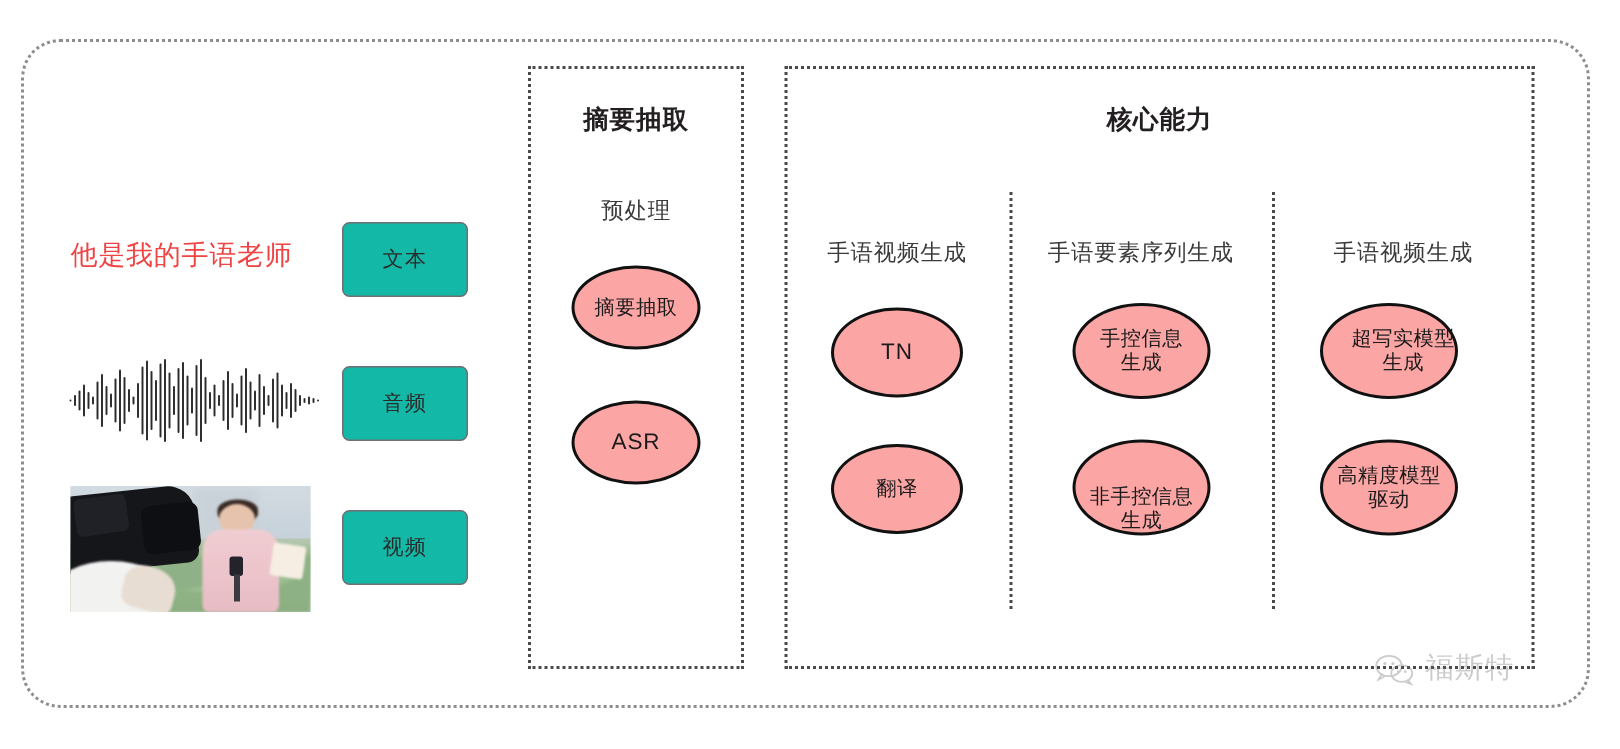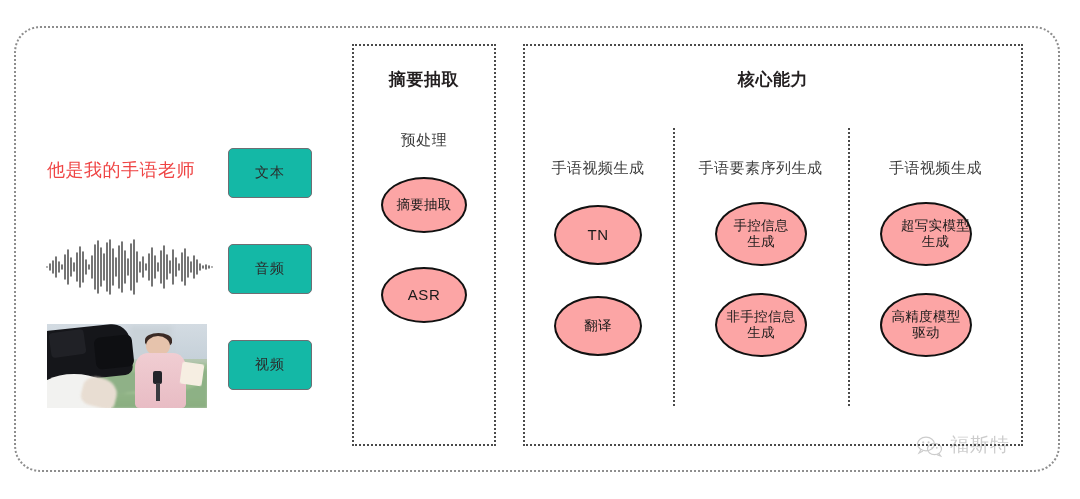--- a/index.html
+++ b/index.html
@@ -154,21 +154,21 @@
   
   .e-zhaiyao{left:381px;top:177px;width:86px;height:56px;}
   .e-asr{left:381px;top:267px;width:86px;height:56px;}
   .e-ocr{left:381px;top:356px;width:86px;height:56px;}
 
   
   .e-tn{left:554px;top:205px;width:88px;height:60px;}
   .e-fanyi{left:554px;top:296px;width:88px;height:60px;}
   
   .e-shoukong{left:715px;top:202px;width:92px;height:64px;}
-  .e-feishoukong{left:715px;top:293px;width:92px;height:64px;}
+  .e-feishoukong{left:715px;top:293px;width:92px;height:64px;align-items:flex-end;}
   
   .e-chaoxieshi{left:880px;top:202px;width:92px;height:64px;justify-content:flex-end;}
   .e-gaojingdu{left:880px;top:293px;width:92px;height:64px;}
 
   
   .watermark{
     position:absolute;left:916px;top:432px;
     display:flex;align-items:flex-end;gap:6px;
     opacity:.34;
   }

